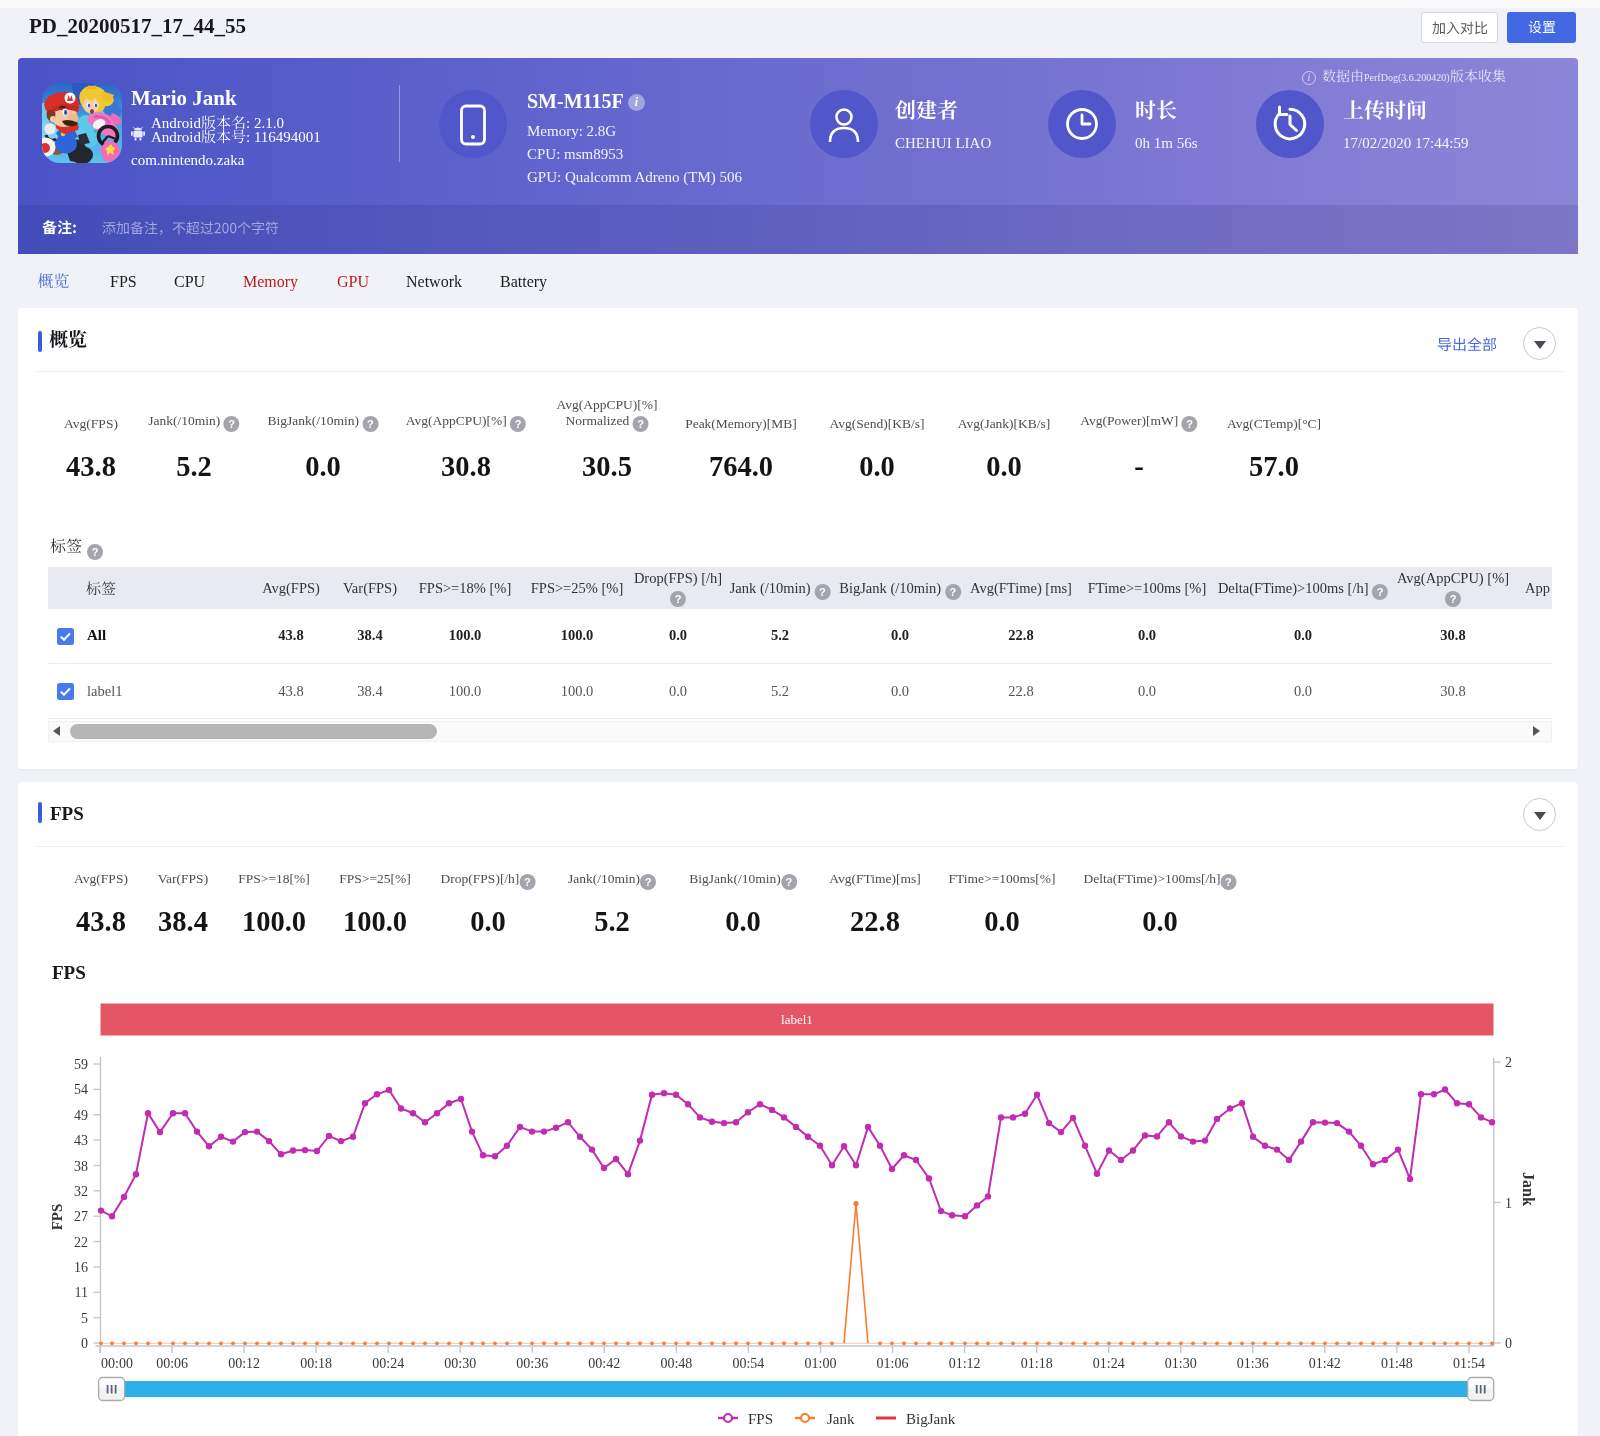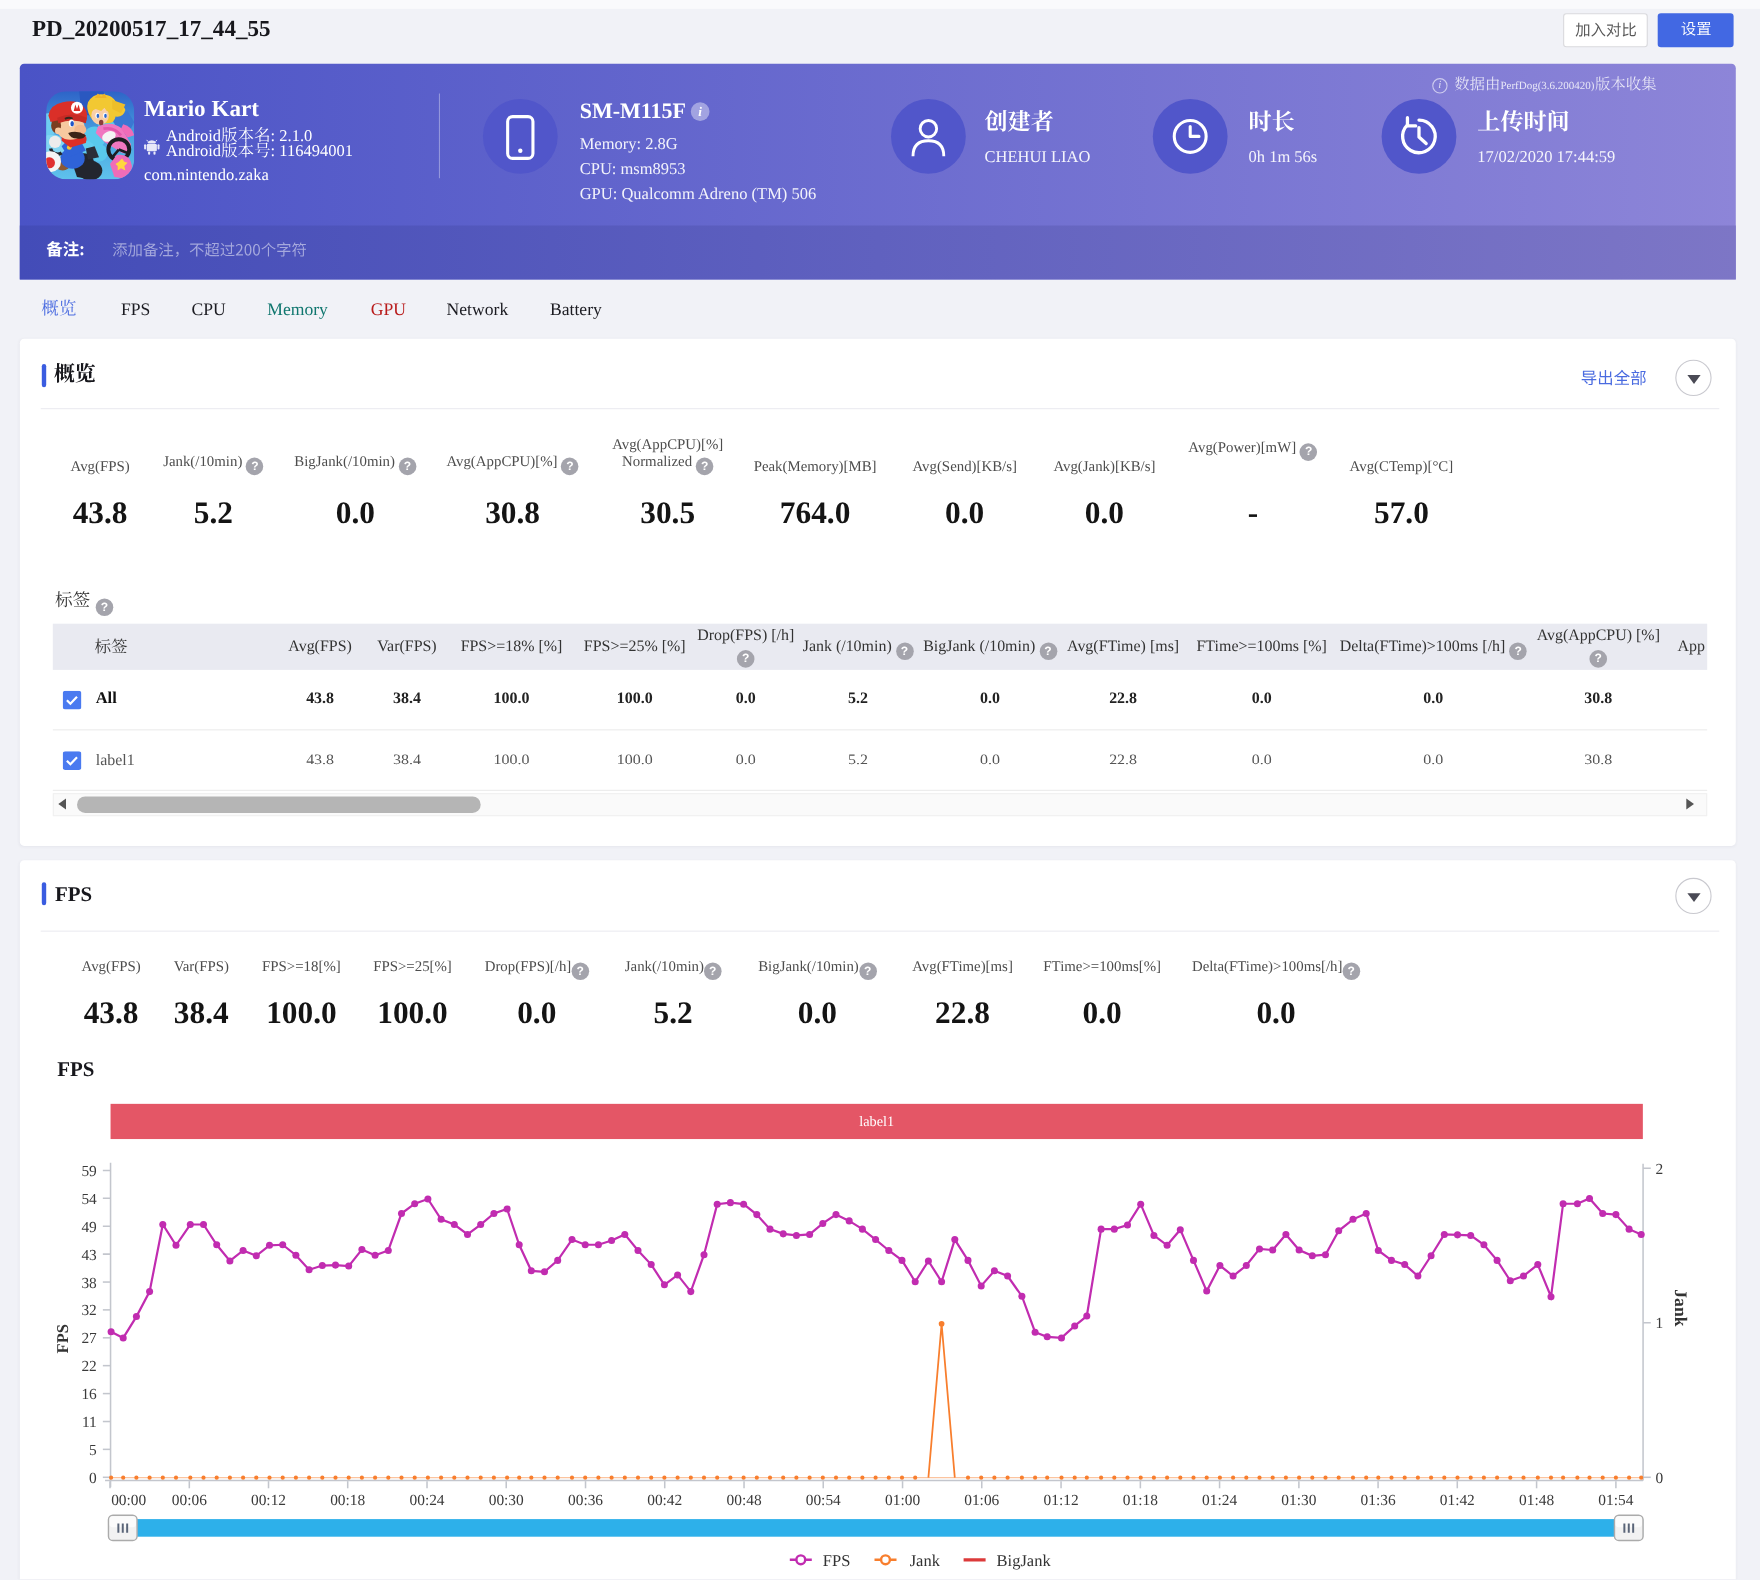--- a/index.html
+++ b/index.html
@@ -89,21 +89,21 @@
 <path d="M47 32 q12 -6 22 2 l8 14 q2 10 -8 8 l-16 -10 -8 -8z" fill="#f077c0"></path>
 <path d="M52 34 q10 -2 16 6" stroke="#e256aa" stroke-width="2.5" fill="none"></path>
 <ellipse cx="57" cy="41" rx="6.5" ry="4.5" fill="#f4f4f4" transform="rotate(-24 57 41)"></ellipse>
 <circle cx="66" cy="53" r="9.5" fill="none" stroke="#1d1d22" stroke-width="3.6"></circle>
 <path d="M66 53 l-6 7 M66 53 l8 3" stroke="#1d1d22" stroke-width="2.4"></path>
 <path d="M64 58 q12 -2 14 10 l-2 12 -14 -2 -4 -12z" fill="#ef6cb8"></path>
 <path d="M70 30 q8 2 10 10 l-6 2 -6 -8z" fill="#ef6cb8"></path>
 <path d="M66 64 l3 -3 2 3 3 1 -3 3 1 4 -4 -2 -3 2 0 -4 -2 -2z" fill="#ffd73e"></path>
 </g>
   </svg>
-<div class="abs" style="left:131px;top:86px;font-size:21px;font-weight:bold;color:#fff">Mario Kart</div>
+<div class="abs" style="left:131px;top:86px;font-size:21px;font-weight:bold;color:#fff">Mario Jank</div>
 <svg class="abs" style="left:130px;top:124px" width="16" height="17" viewBox="0 0 16 17">
 <g fill="#e8e8f8">
       <path d="M4 5 q4 -3 8 0 l-1 1.5 -6 0z"></path>
       <path d="M3.4 3.2 l1 1.4 M12.6 3.2 l-1 1.4" stroke="#e8e8f8" stroke-width=".9"></path>
 <rect x="3.4" y="7" width="9.2" height="6.5" rx="1"></rect>
 <rect x="1" y="7.2" width="1.8" height="4.6" rx=".9"></rect>
       <rect x="13.2" y="7.2" width="1.8" height="4.6" rx=".9"></rect>
 <rect x="4.6" y="13.8" width="1.9" height="2.8" rx=".9"></rect>
       <rect x="9.5" y="13.8" width="1.9" height="2.8" rx=".9"></rect>
     </g>
@@ -163,21 +163,21 @@
       <path d="M9.6 -10.0C9.0 -9.4 8.2 -9.0 7.4 -8.6C6.5 -9.0 5.7 -9.4 5.1 -9.9L5.2 -10.0ZM5.4 -12.8C4.6 -11.5 3.1 -10.2 0.9 -9.3C1.3 -9.0 1.8 -8.3 2.1 -7.9C2.7 -8.2 3.3 -8.6 3.8 -8.9C4.3 -8.5 4.8 -8.1 5.4 -7.8C3.8 -7.3 2.1 -6.9 0.3 -6.7C0.6 -6.3 0.9 -5.5 1.0 -5.1L2.2 -5.2V1.3H4.1V0.9H10.6V1.3H12.6V-5.3H2.6C4.3 -5.7 6.0 -6.1 7.5 -6.8C9.3 -6.0 11.5 -5.5 13.7 -5.2C13.9 -5.7 14.4 -6.5 14.8 -6.9C12.9 -7.1 11.1 -7.4 9.5 -7.8C10.7 -8.7 11.8 -9.7 12.5 -10.9L11.4 -11.6L11.1 -11.5H6.7C6.9 -11.8 7.1 -12.1 7.3 -12.4ZM4.1 -1.6H6.5V-0.6H4.1ZM4.1 -3.0V-3.8H6.5V-3.0ZM10.6 -1.6V-0.6H8.4V-1.6ZM10.6 -3.0H8.4V-3.8H10.6Z M16.4 -11.2C17.3 -10.8 18.6 -10.1 19.2 -9.6L20.2 -11.1C19.6 -11.5 18.3 -12.2 17.4 -12.6ZM15.5 -7.0C16.5 -6.6 17.7 -5.9 18.3 -5.4L19.3 -6.9C18.7 -7.4 17.4 -8.0 16.5 -8.4ZM15.9 0.0 17.4 1.2C18.3 -0.2 19.3 -1.9 20.1 -3.5L18.8 -4.7C17.9 -3.0 16.7 -1.1 15.9 0.0ZM23.2 -12.3C23.6 -11.5 24.0 -10.6 24.2 -9.9H20.2V-8.2H23.9V-5.6H20.8V-3.9H23.9V-0.8H19.8V0.9H29.6V-0.8H25.7V-3.9H28.6V-5.6H25.7V-8.2H29.2V-9.9H24.6L26.0 -10.5C25.8 -11.1 25.3 -12.1 24.8 -12.8Z M32.4 -5.5C33.2 -5.5 33.8 -6.1 33.8 -6.9C33.8 -7.7 33.2 -8.4 32.4 -8.4C31.6 -8.4 31.1 -7.7 31.1 -6.9C31.1 -6.1 31.6 -5.5 32.4 -5.5ZM32.4 0.2C33.2 0.2 33.8 -0.4 33.8 -1.2C33.8 -2.1 33.2 -2.7 32.4 -2.7C31.6 -2.7 31.1 -2.1 31.1 -1.2C31.1 -0.4 31.6 0.2 32.4 0.2Z" fill="#ffffff"></path>
     </svg></div>
 <div class="abs" style="left:102px;top:219px"><svg width="177" height="14" viewBox="0 -11.20 177.31 14.00" style="vertical-align:-2.80px;overflow:visible">
       <path d="M5.7 -4.0C5.4 -3.0 4.8 -1.8 3.9 -1.1L4.7 -0.5C5.6 -1.3 6.2 -2.6 6.5 -3.7ZM9.0 -3.6C9.4 -2.6 9.8 -1.4 9.9 -0.6L10.8 -0.9C10.6 -1.7 10.2 -2.9 9.8 -3.8ZM10.7 -3.9C11.5 -2.9 12.4 -1.4 12.7 -0.4L13.6 -0.9C13.2 -1.8 12.4 -3.3 11.6 -4.3ZM7.5 -5.6V-0.0C7.5 0.1 7.4 0.2 7.2 0.2C7.0 0.2 6.4 0.2 5.7 0.2C5.9 0.5 6.0 0.8 6.0 1.1C7.0 1.1 7.6 1.1 8.0 1.0C8.3 0.8 8.4 0.5 8.4 -0.0V-5.6ZM1.2 -10.9C2.0 -10.5 3.0 -9.8 3.4 -9.3L4.1 -10.2C3.6 -10.7 2.6 -11.3 1.8 -11.6ZM0.5 -7.1C1.4 -6.7 2.4 -6.1 2.9 -5.7L3.5 -6.5C3.0 -7.0 2.0 -7.5 1.1 -7.9ZM0.8 0.4 1.8 0.9C2.4 -0.3 3.1 -1.9 3.6 -3.3L2.8 -3.9C2.2 -2.4 1.4 -0.7 0.8 0.4ZM4.6 -11.0V-10.0H7.7C7.5 -9.3 7.3 -8.7 7.0 -8.1H3.9V-7.1H6.5C5.8 -6.0 4.9 -5.0 3.6 -4.4C3.8 -4.2 4.1 -3.8 4.2 -3.6C5.8 -4.4 6.9 -5.6 7.7 -7.1H9.5C10.2 -5.7 11.6 -4.4 12.9 -3.8C13.1 -4.0 13.4 -4.4 13.6 -4.6C12.4 -5.1 11.3 -6.0 10.6 -7.1H13.4V-8.1H8.2C8.4 -8.7 8.6 -9.3 8.8 -10.0H12.9V-11.0Z M22.0 -10.0V0.9H23.0V-0.1H25.7V0.8H26.8V-10.0ZM23.0 -1.1V-9.0H25.7V-1.1ZM16.7 -11.6 16.7 -9.1H14.7V-8.1H16.7C16.6 -4.5 16.2 -1.4 14.4 0.4C14.7 0.6 15.0 0.9 15.2 1.1C17.1 -0.9 17.6 -4.3 17.7 -8.1H19.8C19.7 -2.7 19.6 -0.8 19.3 -0.4C19.2 -0.2 19.0 -0.1 18.8 -0.1C18.6 -0.1 18.0 -0.1 17.3 -0.2C17.5 0.1 17.6 0.5 17.6 0.9C18.3 0.9 18.9 0.9 19.3 0.9C19.7 0.8 20.0 0.7 20.2 0.3C20.6 -0.3 20.7 -2.3 20.9 -8.6C20.9 -8.7 20.9 -9.1 20.9 -9.1H17.7L17.8 -11.6Z M37.6 -9.6C36.9 -8.9 36.0 -8.3 35.0 -7.8C34.0 -8.2 33.2 -8.8 32.6 -9.5L32.8 -9.6ZM33.2 -11.8C32.5 -10.6 31.1 -9.2 29.1 -8.2C29.3 -8.1 29.6 -7.7 29.8 -7.5C30.6 -7.9 31.3 -8.3 31.9 -8.8C32.4 -8.2 33.1 -7.7 33.9 -7.3C32.2 -6.6 30.2 -6.1 28.4 -5.8C28.6 -5.6 28.8 -5.1 28.9 -4.8C30.9 -5.2 33.1 -5.8 35.0 -6.7C36.7 -5.8 38.8 -5.3 41.0 -5.0C41.1 -5.3 41.4 -5.7 41.6 -6.0C39.6 -6.2 37.7 -6.6 36.1 -7.3C37.4 -8.1 38.6 -9.0 39.3 -10.2L38.6 -10.6L38.4 -10.6H33.6C33.9 -10.9 34.1 -11.2 34.3 -11.6ZM31.5 -1.8H34.4V-0.3H31.5ZM31.5 -2.7V-4.1H34.4V-2.7ZM38.4 -1.8V-0.3H35.5V-1.8ZM38.4 -2.7H35.5V-4.1H38.4ZM30.4 -5.0V1.1H31.5V0.7H38.4V1.1H39.6V-5.0Z M43.3 -10.8C44.2 -10.4 45.4 -9.7 46.0 -9.3L46.6 -10.1C46.0 -10.6 44.8 -11.2 43.9 -11.6ZM42.6 -7.0C43.5 -6.5 44.6 -5.9 45.2 -5.4L45.8 -6.3C45.2 -6.7 44.0 -7.4 43.2 -7.7ZM43.0 0.3 43.9 1.0C44.7 -0.3 45.7 -2.1 46.4 -3.6L45.7 -4.3C44.9 -2.7 43.8 -0.8 43.0 0.3ZM49.7 -11.5C50.1 -10.7 50.6 -9.8 50.8 -9.1L51.9 -9.5C51.6 -10.2 51.1 -11.1 50.6 -11.8ZM46.7 -9.1V-8.1H50.4V-4.9H47.2V-3.9H50.4V-0.3H46.2V0.7H55.5V-0.3H51.5V-3.9H54.6V-4.9H51.5V-8.1H55.1V-9.1Z M58.2 1.5C59.7 1.0 60.6 -0.2 60.6 -1.7C60.6 -2.7 60.2 -3.3 59.4 -3.3C58.9 -3.3 58.4 -2.9 58.4 -2.3C58.4 -1.6 58.8 -1.3 59.4 -1.3L59.7 -1.3C59.6 -0.4 59.0 0.3 57.9 0.8Z M77.8 -6.7C79.5 -5.6 81.6 -3.9 82.6 -2.8L83.4 -3.7C82.4 -4.7 80.3 -6.3 78.6 -7.4ZM71.0 -10.8V-9.7H77.2C75.8 -7.3 73.4 -4.9 70.6 -3.6C70.8 -3.3 71.2 -2.9 71.3 -2.6C73.3 -3.7 75.0 -5.1 76.4 -6.7V1.1H77.6V-8.2C77.9 -8.7 78.2 -9.2 78.5 -9.7H83.0V-10.8Z M92.3 -4.9H95.7V-2.3H92.3ZM91.3 -5.8V-1.4H96.7V-5.8ZM85.4 -5.4C85.3 -3.0 85.2 -0.8 84.4 0.6C84.6 0.7 85.0 1.0 85.2 1.1C85.6 0.4 85.9 -0.5 86.0 -1.6C87.1 0.3 88.7 0.8 91.7 0.8H97.2C97.2 0.4 97.4 -0.0 97.6 -0.3C96.7 -0.2 92.4 -0.2 91.7 -0.3C90.3 -0.3 89.2 -0.4 88.4 -0.7V-3.5H90.6V-4.5H88.4V-6.5H90.6C90.8 -6.3 91.1 -6.1 91.2 -6.0C92.7 -6.8 93.5 -8.2 93.8 -10.3H96.0C95.9 -8.4 95.8 -7.7 95.6 -7.5C95.5 -7.4 95.4 -7.4 95.1 -7.4C94.9 -7.4 94.4 -7.4 93.8 -7.4C94.0 -7.2 94.1 -6.8 94.1 -6.5C94.7 -6.5 95.3 -6.5 95.6 -6.5C96.0 -6.6 96.2 -6.7 96.4 -6.9C96.8 -7.3 96.9 -8.2 97.0 -10.8C97.0 -10.9 97.0 -11.2 97.0 -11.2H90.9V-10.3H92.8C92.6 -8.6 92.0 -7.5 90.7 -6.8V-7.4H88.2V-9.1H90.4V-10.1H88.2V-11.8H87.2V-10.1H85.0V-9.1H87.2V-7.4H84.7V-6.5H87.4V-1.3C86.9 -1.8 86.5 -2.4 86.2 -3.4C86.3 -4.0 86.3 -4.7 86.3 -5.4Z M99.1 -10.8C99.9 -10.1 100.8 -9.1 101.2 -8.4L102.1 -9.0C101.6 -9.7 100.7 -10.7 99.9 -11.4ZM103.3 -6.7C104.0 -5.8 104.9 -4.6 105.3 -3.9L106.2 -4.4C105.8 -5.1 104.9 -6.3 104.2 -7.1ZM101.7 -6.5H98.7V-5.5H100.6V-1.9C100.0 -1.6 99.3 -1.0 98.5 -0.2L99.2 0.8C100.0 -0.2 100.6 -1.0 101.1 -1.0C101.4 -1.0 101.9 -0.5 102.5 -0.2C103.4 0.5 104.6 0.6 106.4 0.6C107.7 0.6 110.2 0.5 111.2 0.5C111.2 0.2 111.4 -0.4 111.5 -0.7C110.1 -0.5 108.0 -0.4 106.4 -0.4C104.8 -0.4 103.6 -0.5 102.7 -1.1C102.2 -1.3 101.9 -1.6 101.7 -1.8ZM108.1 -11.7V-9.2H102.6V-8.2H108.1V-2.7C108.1 -2.4 108.0 -2.4 107.7 -2.4C107.4 -2.3 106.4 -2.3 105.4 -2.4C105.6 -2.1 105.7 -1.6 105.8 -1.3C107.1 -1.3 108.0 -1.3 108.5 -1.5C109.0 -1.7 109.1 -2.0 109.1 -2.7V-8.2H111.1V-9.2H109.1V-11.7Z M112.6 0.0H119.1V-1.1H116.2C115.7 -1.1 115.1 -1.1 114.5 -1.0C117.0 -3.3 118.6 -5.4 118.6 -7.4C118.6 -9.3 117.4 -10.4 115.6 -10.4C114.3 -10.4 113.4 -9.9 112.6 -8.9L113.3 -8.2C113.9 -8.9 114.6 -9.4 115.4 -9.4C116.7 -9.4 117.3 -8.6 117.3 -7.4C117.3 -5.6 115.8 -3.6 112.6 -0.8Z M123.7 0.2C125.6 0.2 126.9 -1.6 126.9 -5.2C126.9 -8.7 125.6 -10.4 123.7 -10.4C121.7 -10.4 120.5 -8.7 120.5 -5.2C120.5 -1.6 121.7 0.2 123.7 0.2ZM123.7 -0.9C122.5 -0.9 121.7 -2.2 121.7 -5.2C121.7 -8.2 122.5 -9.4 123.7 -9.4C124.8 -9.4 125.6 -8.2 125.6 -5.2C125.6 -2.2 124.8 -0.9 123.7 -0.9Z M131.4 0.2C133.4 0.2 134.6 -1.6 134.6 -5.2C134.6 -8.7 133.4 -10.4 131.4 -10.4C129.5 -10.4 128.2 -8.7 128.2 -5.2C128.2 -1.6 129.5 0.2 131.4 0.2ZM131.4 -0.9C130.3 -0.9 129.5 -2.2 129.5 -5.2C129.5 -8.2 130.3 -9.4 131.4 -9.4C132.6 -9.4 133.4 -8.2 133.4 -5.2C133.4 -2.2 132.6 -0.9 131.4 -0.9Z M141.8 -7.6V1.1H142.8V-7.6ZM142.4 -11.8C141.0 -9.4 138.4 -7.4 135.8 -6.2C136.1 -6.0 136.4 -5.6 136.6 -5.3C138.7 -6.3 140.8 -8.0 142.3 -9.9C144.2 -7.7 146.0 -6.4 148.1 -5.3C148.3 -5.6 148.6 -6.0 148.9 -6.2C146.7 -7.3 144.7 -8.6 142.9 -10.7L143.3 -11.3Z M155.8 -5.1V-4.2H150.3V-3.2H155.8V-0.2C155.8 0.0 155.7 0.1 155.4 0.1C155.2 0.1 154.3 0.1 153.3 0.1C153.5 0.3 153.7 0.8 153.8 1.1C155.0 1.1 155.7 1.1 156.2 0.9C156.7 0.8 156.9 0.4 156.9 -0.2V-3.2H162.3V-4.2H156.9V-4.7C158.1 -5.4 159.3 -6.3 160.2 -7.2L159.5 -7.8L159.3 -7.7H152.6V-6.7H158.2C157.5 -6.1 156.6 -5.5 155.8 -5.1ZM155.2 -11.5C155.5 -11.2 155.8 -10.7 156.0 -10.3H150.4V-7.4H151.5V-9.3H161.1V-7.4H162.2V-10.3H157.2C157.0 -10.8 156.6 -11.4 156.3 -11.9Z M168.8 -3.9C169.5 -3.0 170.2 -1.8 170.6 -1.1L171.5 -1.6C171.1 -2.3 170.3 -3.5 169.7 -4.3ZM173.6 -7.6V-6.0H168.0V-5.1H173.6V-0.2C173.6 0.0 173.5 0.1 173.2 0.1C173.0 0.1 172.0 0.1 171.0 0.1C171.2 0.4 171.3 0.8 171.4 1.1C172.7 1.1 173.5 1.1 174.0 0.9C174.4 0.8 174.6 0.4 174.6 -0.2V-5.1H176.5V-6.0H174.6V-7.6ZM166.9 -7.7C166.2 -6.2 165.1 -4.6 163.9 -3.7C164.1 -3.4 164.5 -3.0 164.6 -2.8C165.1 -3.2 165.5 -3.7 166.0 -4.2V1.1H167.0V-5.7C167.3 -6.2 167.7 -6.8 167.9 -7.4ZM165.9 -11.8C165.4 -10.4 164.7 -9.0 163.8 -8.1C164.1 -8.0 164.5 -7.7 164.7 -7.5C165.2 -8.1 165.6 -8.8 166.0 -9.5H166.7C167.0 -8.9 167.4 -8.1 167.6 -7.6L168.5 -8.0C168.4 -8.3 168.1 -9.0 167.8 -9.5H170.0V-10.4H166.4C166.6 -10.8 166.8 -11.2 166.9 -11.6ZM171.4 -11.8C171.0 -10.4 170.2 -9.1 169.3 -8.2C169.5 -8.1 169.9 -7.8 170.1 -7.6C170.6 -8.1 171.1 -8.8 171.5 -9.5H172.5C172.9 -8.9 173.3 -8.3 173.5 -7.8L174.4 -8.2C174.2 -8.6 173.9 -9.0 173.6 -9.5H176.4V-10.4H171.9C172.1 -10.8 172.2 -11.2 172.4 -11.6Z" fill="rgba(255,255,255,.5)"></path>
     </svg></div>
 <div class="abs" style="left:37px;top:273px"><svg width="33" height="16" viewBox="0 -13.20 33.00 16.50" style="vertical-align:-3.30px;overflow:visible">
       <path d="M14.7 -8.1 14.0 -7.1H13.2C13.5 -8.8 13.5 -10.5 13.6 -12.2H15.4C15.6 -12.2 15.8 -12.2 15.9 -12.4C15.3 -12.9 14.5 -13.6 14.5 -13.6L13.7 -12.7H10.3L10.5 -12.2H12.6C12.5 -10.6 12.5 -8.9 12.2 -7.1H11.1C11.2 -8.2 11.3 -9.7 11.4 -10.6C11.8 -10.6 11.9 -10.9 11.9 -11.1L10.5 -11.2C10.5 -10.2 10.3 -8.3 10.2 -7.1C10.1 -7.1 10.0 -7.0 9.9 -6.9L10.8 -6.3L11.2 -6.6H12.2C11.7 -3.9 10.6 -1.2 8.1 1.1L8.3 1.4C10.6 -0.4 11.9 -2.5 12.6 -4.7V0.1C12.6 0.7 12.8 1.0 13.6 1.0H14.3C15.5 1.0 15.9 0.8 15.9 0.4C15.9 0.2 15.9 0.1 15.6 -0.0L15.5 -2.1H15.3C15.2 -1.3 15.0 -0.3 14.9 -0.1C14.9 0.0 14.8 0.1 14.7 0.1C14.7 0.1 14.5 0.1 14.3 0.1H13.8C13.6 0.1 13.6 0.0 13.6 -0.1V-4.7C13.9 -4.8 14.0 -4.9 14.1 -5.1L12.8 -5.3C12.9 -5.7 13.0 -6.2 13.1 -6.6H15.6C15.8 -6.6 15.9 -6.7 16.0 -6.9C15.5 -7.4 14.7 -8.1 14.7 -8.1ZM8.1 -5.1 7.8 -5.0C8.2 -4.5 8.5 -3.9 8.7 -3.3L6.8 -2.2V-6.2H8.7V-5.3H8.9C9.2 -5.3 9.7 -5.6 9.7 -5.7V-12.1C9.9 -12.1 10.2 -12.2 10.3 -12.3L9.1 -13.2L8.6 -12.7H7.0L5.9 -13.3V-2.1C5.9 -1.8 5.8 -1.7 5.4 -1.5L6.1 -0.2C6.2 -0.3 6.4 -0.5 6.5 -0.8C7.4 -1.6 8.3 -2.3 8.9 -2.9C9.0 -2.5 9.1 -2.2 9.1 -1.9C10.1 -1.0 11.1 -3.2 8.1 -5.1ZM6.8 -11.7V-12.2H8.7V-9.7H6.8ZM6.8 -6.7V-9.2H8.7V-6.7ZM4.6 -10.8 3.9 -9.9H3.8V-13.2C4.2 -13.3 4.4 -13.5 4.4 -13.7L2.8 -13.9V-9.9H0.6L0.7 -9.5H2.6C2.2 -7.1 1.5 -4.7 0.4 -2.8L0.7 -2.6C1.6 -3.7 2.3 -5.0 2.8 -6.4V1.3H3.0C3.4 1.3 3.8 1.0 3.8 0.9V-7.6C4.2 -7.0 4.6 -6.1 4.7 -5.5C5.5 -4.8 6.4 -6.5 3.8 -8.1V-9.5H5.4C5.6 -9.5 5.8 -9.5 5.8 -9.7C5.4 -10.2 4.6 -10.8 4.6 -10.8Z M23.5 -13.7 21.8 -13.8V-7.5H22.0C22.4 -7.5 22.9 -7.7 22.9 -7.8V-13.2C23.3 -13.3 23.4 -13.4 23.5 -13.7ZM20.2 -12.6 18.6 -12.8V-7.9H18.8C19.2 -7.9 19.6 -8.1 19.6 -8.2V-12.2C20.0 -12.2 20.2 -12.4 20.2 -12.6ZM26.4 -3.6 24.9 -3.8V-0.0C24.9 0.8 25.2 1.0 26.6 1.0H28.8C31.8 1.0 32.3 0.8 32.3 0.3C32.3 0.1 32.2 0.0 31.9 -0.1L31.8 -2.1H31.6C31.4 -1.2 31.2 -0.4 31.1 -0.2C31.0 -0.0 31.0 0.0 30.8 0.0C30.5 0.0 29.8 0.0 28.8 0.0H26.7C26.0 0.0 25.9 0.0 25.9 -0.2V-3.2C26.2 -3.3 26.4 -3.4 26.4 -3.6ZM25.5 -5.6 23.9 -5.8C23.8 -3.0 23.7 -0.7 17.4 1.0L17.5 1.3C24.6 -0.2 24.8 -2.6 24.9 -5.2C25.3 -5.3 25.4 -5.4 25.5 -5.6ZM27.2 -10.6 27.1 -10.4C27.8 -9.9 28.9 -8.8 29.2 -8.0C30.3 -7.4 30.9 -9.7 27.2 -10.6ZM20.9 -2.1V-6.6H28.4V-2.0H28.5C28.9 -2.0 29.4 -2.2 29.4 -2.3V-6.4C29.7 -6.5 30.0 -6.6 30.1 -6.7L28.8 -7.7L28.2 -7.0H21.0L19.8 -7.6V-1.8H20.0C20.4 -1.8 20.9 -2.0 20.9 -2.1ZM27.3 -13.4 25.6 -13.9C25.2 -11.7 24.4 -9.5 23.4 -8.1L23.7 -7.9C24.6 -8.7 25.3 -9.8 25.9 -11.1H31.9C32.1 -11.1 32.3 -11.2 32.3 -11.4C31.8 -11.9 30.9 -12.6 30.9 -12.6L30.1 -11.6H26.1C26.3 -12.1 26.5 -12.6 26.7 -13.1C27.0 -13.1 27.2 -13.2 27.3 -13.4Z" fill="#4a6be0"></path>
     </svg></div>
 <div class="abs" style="left:110px;top:273px;font-size:16px;color:#1c1c22">FPS</div>
 <div class="abs" style="left:174px;top:273px;font-size:16px;color:#1c1c22">CPU</div>
-<div class="abs" style="left:243px;top:273px;font-size:16px;color:#0f766e">Memory</div>
+<div class="abs" style="left:243px;top:273px;font-size:16px;color:#b91c1c">Memory</div>
 <div class="abs" style="left:337px;top:273px;font-size:16px;color:#b91c1c">GPU</div>
 <div class="abs" style="left:406px;top:273px;font-size:16px;color:#1c1c22">Network</div>
 <div class="abs" style="left:500px;top:273px;font-size:16px;color:#1c1c22">Battery</div>
 <div class="card" style="top:308px;height:461px"></div>
 <div class="bar" style="left:38px;top:331px"></div>
 <div class="abs" style="left:49px;top:331px"><svg width="38" height="19" viewBox="0 -15.20 38.00 19.00" style="vertical-align:-3.80px;overflow:visible">
       <path d="M5.4 -12.7 4.7 -11.7V-15.4C5.2 -15.4 5.4 -15.6 5.4 -15.9L2.8 -16.2V-11.4H0.5L0.6 -10.9H2.5C2.2 -8.1 1.5 -5.2 0.4 -3.0L0.7 -2.8C1.5 -3.7 2.2 -4.7 2.8 -5.8V1.7H3.1C3.9 1.7 4.7 1.2 4.7 1.0V-8.9C5.0 -8.2 5.3 -7.3 5.3 -6.6C6.3 -5.5 7.6 -7.8 4.7 -9.6V-10.9H6.4L6.5 -10.9V-3.3C6.5 -2.8 6.4 -2.6 5.9 -2.4L6.9 -0.1C7.1 -0.2 7.4 -0.4 7.5 -0.7C8.5 -1.7 9.4 -2.6 10.1 -3.4C10.2 -3.0 10.2 -2.6 10.2 -2.2C11.7 -0.8 13.5 -3.9 9.4 -5.9L9.2 -5.8C9.4 -5.3 9.7 -4.6 9.9 -4.0L8.3 -3.2V-7.0H9.6V-6.2H9.9C10.5 -6.2 11.4 -6.6 11.4 -6.7V-8.2L12.9 -7.4L13.4 -7.9H14.0C13.6 -4.6 12.4 -1.4 9.5 1.5L9.7 1.8C12.1 0.2 13.6 -1.7 14.5 -3.7V-0.3C14.5 0.9 14.7 1.3 15.9 1.3H16.5C18.0 1.3 18.6 0.9 18.6 0.2C18.6 -0.2 18.5 -0.4 18.1 -0.6L18.1 -2.8H17.8C17.6 -1.9 17.4 -0.9 17.2 -0.7C17.2 -0.5 17.1 -0.5 17.0 -0.5C16.9 -0.5 16.9 -0.5 16.7 -0.5H16.5C16.4 -0.5 16.3 -0.6 16.3 -0.8V-5.4C16.7 -5.5 16.9 -5.7 16.9 -5.9L15.4 -6.0C15.5 -6.6 15.7 -7.3 15.8 -7.9H18.2C18.5 -7.9 18.7 -8.0 18.7 -8.2C18.1 -8.9 17.1 -9.9 17.1 -9.9L16.1 -8.5H15.9C16.1 -10.3 16.2 -12.2 16.2 -14.1H18.1C18.4 -14.1 18.6 -14.2 18.7 -14.4C17.9 -15.1 16.7 -16.1 16.7 -16.1L15.6 -14.6H11.9L12.1 -14.1H14.4C14.3 -12.2 14.3 -10.4 14.1 -8.5H13.3C13.4 -9.6 13.5 -11.1 13.6 -12.1C14.1 -12.2 14.2 -12.4 14.2 -12.6L12.0 -12.9C12.0 -11.9 11.9 -9.8 11.8 -8.5C11.6 -8.5 11.5 -8.4 11.4 -8.3V-14.0C11.6 -14.0 11.9 -14.2 12.0 -14.3L10.3 -15.6L9.5 -14.7H8.6L6.5 -15.7V-11.6ZM8.3 -13.6V-14.2H9.6V-11.2H8.3ZM8.3 -7.6V-10.7H9.6V-7.6Z M27.3 -15.9 24.6 -16.2V-8.7H25.0C25.8 -8.7 26.6 -9.0 26.6 -9.2V-15.4C27.2 -15.5 27.3 -15.7 27.3 -15.9ZM23.7 -14.9 21.0 -15.1V-8.9H21.4C22.1 -8.9 23.0 -9.3 23.0 -9.4V-14.4C23.5 -14.4 23.7 -14.6 23.7 -14.9ZM31.0 -12.2 30.9 -12.1C31.7 -11.4 32.9 -10.2 33.2 -9.1C35.4 -8.1 36.5 -12.3 31.0 -12.2ZM24.5 -2.6V-7.6H31.9V-2.2H32.3C33.0 -2.2 34.0 -2.6 34.1 -2.7V-7.3C34.4 -7.4 34.7 -7.5 34.8 -7.7L32.7 -9.2L31.7 -8.1H24.7L22.4 -9.0V-1.9H22.7C23.6 -1.9 24.5 -2.4 24.5 -2.6ZM29.7 -6.7 26.9 -6.9C26.8 -3.4 26.8 -0.6 19.7 1.5L19.8 1.8C25.3 0.7 27.4 -0.8 28.3 -2.6V-0.5C28.3 0.9 28.7 1.2 30.7 1.2H33.1C36.6 1.2 37.4 0.9 37.4 0.0C37.4 -0.3 37.3 -0.6 36.7 -0.8L36.6 -3.0H36.4C36.1 -2.0 35.8 -1.2 35.6 -0.8C35.5 -0.6 35.4 -0.6 35.1 -0.6C34.8 -0.6 34.1 -0.6 33.2 -0.6H31.0C30.3 -0.6 30.2 -0.6 30.2 -0.9V-4.1C30.6 -4.1 30.8 -4.3 30.8 -4.5L28.9 -4.7C29.0 -5.2 29.0 -5.7 29.1 -6.2C29.5 -6.3 29.7 -6.5 29.7 -6.7ZM32.0 -15.4 29.0 -16.2C28.6 -13.5 27.8 -10.8 26.9 -8.9L27.1 -8.8C28.4 -9.8 29.5 -11.2 30.4 -12.9H37.0C37.3 -12.9 37.5 -13.0 37.5 -13.2C36.7 -13.9 35.3 -15.1 35.3 -15.1L34.1 -13.4H30.6C30.9 -13.9 31.1 -14.4 31.3 -15.0C31.7 -15.0 31.9 -15.1 32.0 -15.4Z" fill="#17171c"></path>
     </svg></div>
 <div class="abs" style="left:1437px;top:336px"><svg width="60" height="15" viewBox="0 -12.00 60.00 15.00" style="vertical-align:-3.00px;overflow:visible">
       <path d="M3.2 -2.7C4.1 -1.9 5.2 -0.8 5.6 -0.0L6.5 -0.8C6.0 -1.5 5.0 -2.5 4.0 -3.3H9.7V-0.2C9.7 0.1 9.6 0.1 9.3 0.1C9.0 0.1 8.0 0.2 6.9 0.1C7.0 0.4 7.2 0.8 7.3 1.1C8.7 1.1 9.6 1.1 10.2 1.0C10.7 0.8 10.9 0.5 10.9 -0.1V-3.3H14.2V-4.4H10.9V-5.5H9.7V-4.4H0.9V-3.3H3.8ZM2.0 -11.5V-7.6C2.0 -6.2 2.8 -5.9 5.2 -5.9C5.8 -5.9 10.6 -5.9 11.2 -5.9C13.1 -5.9 13.6 -6.3 13.8 -7.8C13.5 -7.9 13.0 -8.0 12.7 -8.2C12.6 -7.0 12.4 -6.8 11.2 -6.8C10.1 -6.8 6.0 -6.8 5.2 -6.8C3.5 -6.8 3.2 -7.0 3.2 -7.6V-8.4H12.4V-12.0H2.0ZM3.2 -11.0H11.3V-9.4H3.2Z M16.6 -5.1V0.3H27.2V1.2H28.4V-5.1H27.2V-0.8H23.1V-6.1H27.8V-11.2H26.6V-7.2H23.1V-12.6H21.9V-7.2H18.4V-11.2H17.2V-6.1H21.9V-0.8H17.8V-5.1Z M37.4 -12.8C35.9 -10.4 33.1 -8.2 30.4 -6.9C30.7 -6.7 31.0 -6.3 31.2 -6.0C31.8 -6.3 32.4 -6.7 33.0 -7.0V-6.1H36.9V-3.7H33.0V-2.7H36.9V-0.2H31.1V0.8H43.9V-0.2H38.1V-2.7H42.1V-3.7H38.1V-6.1H42.1V-7.0C42.7 -6.7 43.3 -6.3 43.9 -6.0C44.0 -6.3 44.4 -6.7 44.7 -6.9C42.2 -8.2 40.0 -9.8 38.1 -11.9L38.4 -12.3ZM33.0 -7.1C34.7 -8.2 36.3 -9.6 37.5 -11.1C38.9 -9.4 40.4 -8.2 42.1 -7.1Z M47.1 -9.4C47.5 -8.6 47.9 -7.5 48.1 -6.8L49.1 -7.1C48.9 -7.8 48.5 -8.9 48.1 -9.7ZM54.4 -11.8V1.2H55.4V-10.8H57.8C57.4 -9.6 56.8 -8.0 56.3 -6.7C57.6 -5.4 58.0 -4.3 58.0 -3.3C58.0 -2.8 57.9 -2.3 57.6 -2.1C57.4 -2.0 57.2 -2.0 57.0 -2.0C56.7 -2.0 56.3 -2.0 55.8 -2.0C56.0 -1.7 56.1 -1.2 56.1 -1.0C56.6 -0.9 57.0 -0.9 57.4 -1.0C57.8 -1.0 58.1 -1.1 58.4 -1.3C58.8 -1.6 59.0 -2.3 59.0 -3.2C59.0 -4.3 58.7 -5.4 57.4 -6.9C58.0 -8.2 58.7 -10.0 59.2 -11.4L58.5 -11.8L58.3 -11.8ZM48.7 -12.4C48.9 -11.9 49.2 -11.3 49.3 -10.8H46.2V-9.8H53.3V-10.8H50.5C50.3 -11.3 50.0 -12.1 49.7 -12.7ZM51.5 -9.7C51.3 -8.9 50.8 -7.6 50.4 -6.8H45.8V-5.7H53.6V-6.8H51.5C51.9 -7.6 52.3 -8.6 52.6 -9.5ZM46.6 -4.4V1.1H47.7V0.4H51.8V1.0H52.9V-4.4ZM47.7 -0.6V-3.3H51.8V-0.6Z" fill="#4a6be0"></path>
@@ -227,21 +227,21 @@
     </div>
     <div class="val" style="margin-top:19px">0.0</div>
   </div>
 <div class="cc" style="left:1004px;top:399px">
     <div style="height:33px;display:flex;flex-direction:column;justify-content:flex-end">
       <div class="lbl">Avg(Jank)[KB/s]</div>
     </div>
     <div class="val" style="margin-top:19px">0.0</div>
   </div>
 <div class="cc" style="left:1139px;top:399px">
-    <div style="height:33px;display:flex;flex-direction:column;">
+    <div style="height:33px;display:flex;flex-direction:column;justify-content:flex-end">
       <div class="lbl">Avg(Power)[mW] <span class="qi">?</span></div>
     </div>
     <div class="val" style="margin-top:19px">-</div>
   </div>
 <div class="cc" style="left:1274px;top:399px">
     <div style="height:33px;display:flex;flex-direction:column;justify-content:flex-end">
       <div class="lbl">Avg(CTemp)[°C]</div>
     </div>
     <div class="val" style="margin-top:19px">57.0</div>
   </div>

